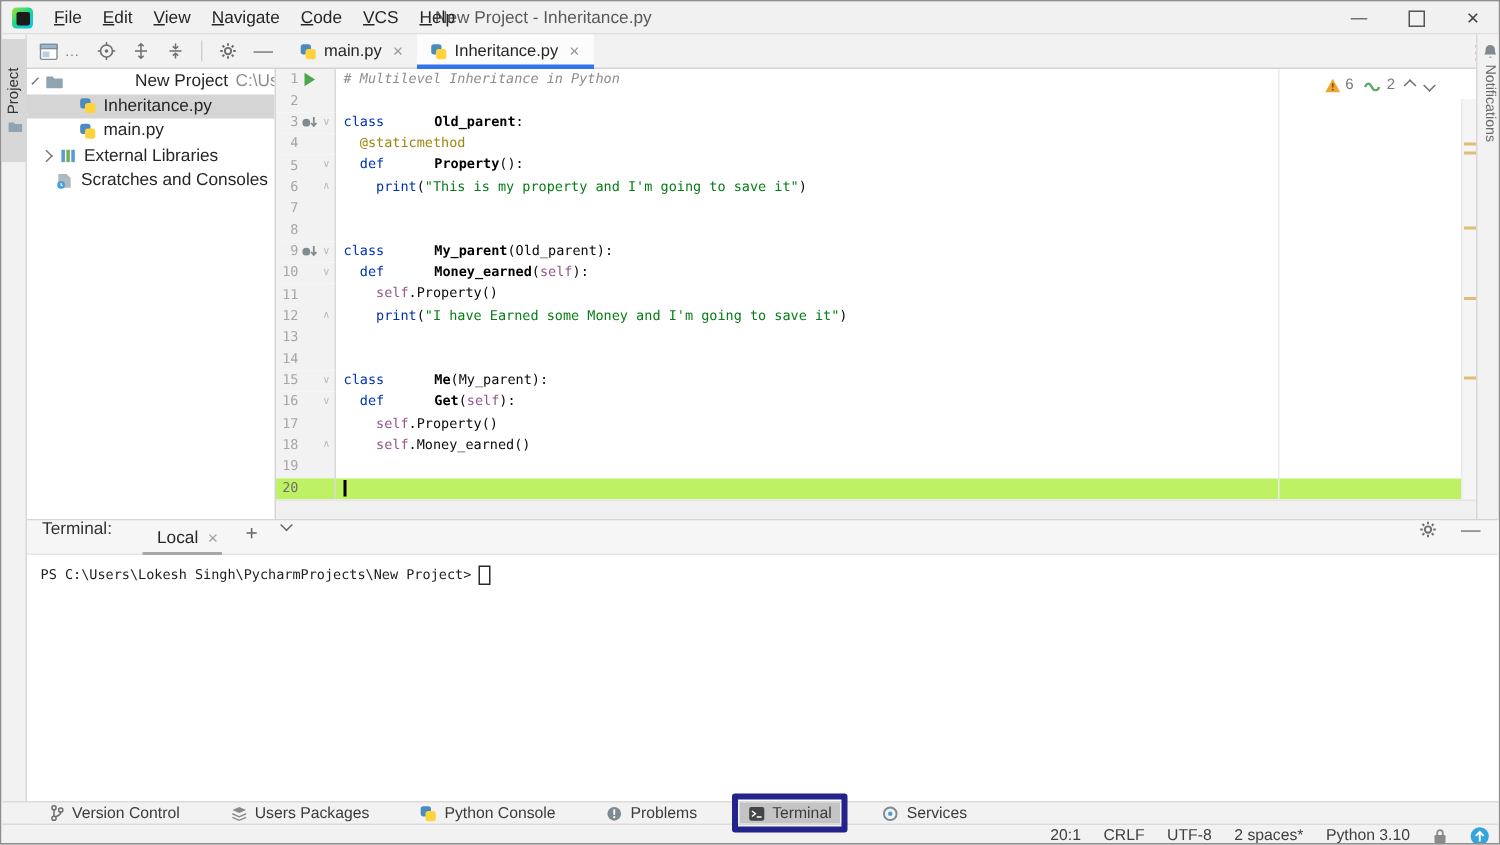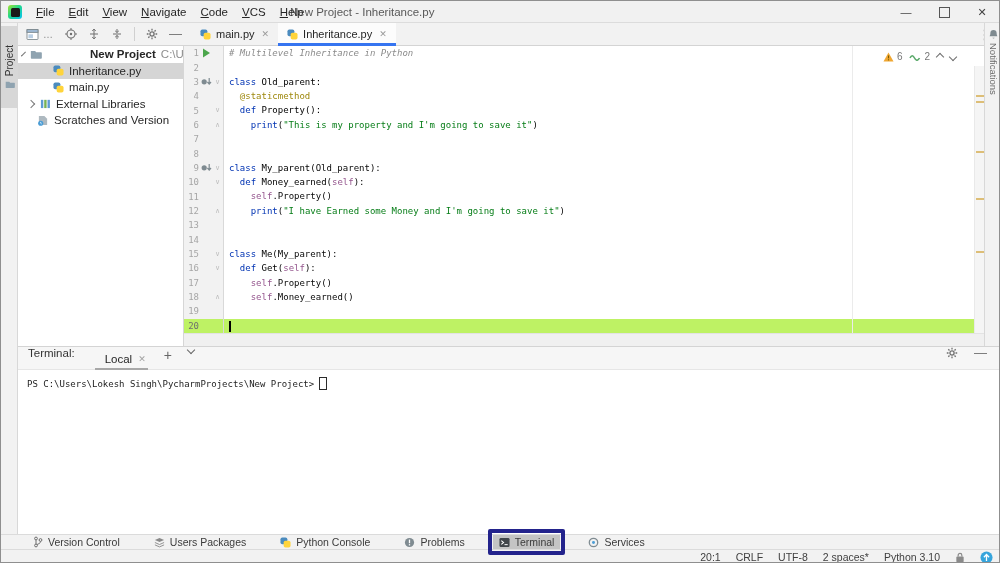--- a/index.html
+++ b/index.html
@@ -38,42 +38,42 @@
   .tab .x{color:#9a9a9a;font-size:9px;margin-left:2px;}
   .tab.active{background:#FCFCFC;}
   .tab.active::after{content:"";position:absolute;left:0;right:0;bottom:-1px;height:3px;background:var(--accent);}
   #tabrow-right{position:absolute;right:10px;top:0;height:22px;display:flex;align-items:center;gap:10px;color:#6E6E6E;font-size:13px;}
 
   
   #project-panel{position:absolute;left:17px;top:45px;width:166px;height:300px;background:#fff;border-right:1px solid #D6D6D6;box-sizing:border-box;overflow:hidden;}
   .tree-row{height:16.5px;display:flex;align-items:center;font-size:11.5px;white-space:nowrap;overflow:hidden;}
   .tree-row.sel{background:#D5D5D5;}
   .tree-row .tlabel{margin-left:5px;color:#262626;}
-  .tree-row .bold{font-weight:bold;padding-left:43px;}
+  .tree-row .bold{font-weight:normal;padding-left:43px;}
   .tree-row .path{color:#8E8E8E;margin-left:5px;}
   .chv{display:inline-block;width:5px;height:5px;border-right:1.3px solid #7a7a7a;border-bottom:1.3px solid #7a7a7a;}
   .chv.down{transform:rotate(45deg);}
   .chv.right{transform:rotate(-45deg);}
   .chv.up{transform:rotate(-135deg);}
 
   
   #editor{position:absolute;left:183px;top:45px;width:800px;height:287px;background:#fff;overflow:hidden;}
   #margin-guide{position:absolute;left:668px;top:0;width:1px;height:287px;background:#EBEBEB;}
   .code-row{display:flex;height:14.35px;align-items:stretch;}
   .gut{width:40px;min-width:40px;background:#F2F2F2;border-right:1px solid #D9D9D9;display:flex;align-items:center;box-sizing:border-box;}
   .ln{width:15px;text-align:right;font-family:"DejaVu Sans Mono",monospace;font-size:9px;color:#A6A6A6;}
   .gi{width:14px;display:flex;justify-content:center;}
   .fold{width:9px;font-size:7px;color:#BDBDBD;text-align:center;line-height:14.35px;}
   .codeline{white-space:pre;font-family:"DejaVu Sans Mono",monospace;font-size:9px;line-height:14.35px;padding-left:5px;color:#080808;}
   .code-row.cur,.code-row.cur .gut{background:#bef264;}
   .code-row.cur .ln{color:#6f6f6f;}
   .caret{display:inline-block;width:1.5px;height:11px;background:#000;vertical-align:middle;}
   .tk-com{color:#8C8C8C;font-style:italic;}
   .tk-kw{color:#0033B3;}
-  .tk-decl{color:#000;font-weight:normal;}
+  .tk-decl{color:#000;font-weight:bold;margin-left:28px;}
   .tk-pln{color:#080808;}
   .tk-str{color:#067D17;}
   .tk-dec{color:#9E880D;}
   .tk-slf{color:#94558D;}
   #inspections{position:absolute;top:5px;right:28px;display:flex;align-items:center;gap:7px;font-size:10px;color:#777;}
   #inspections .cnt{margin-left:-4px;}
   #editor-scrollbar{position:absolute;left:790px;top:20px;width:10px;height:267px;background:#F5F5F5;border-left:1px solid #E9E9E9;box-sizing:border-box;}
   .sb-tick{position:absolute;left:1px;width:8px;height:2px;background:#DDBE77;}
 
   
@@ -257,21 +257,21 @@
         <span class="tlabel">External Libraries</span>
       </div>
       <div class="tree-row" style="padding-left:19px;">
         <span class="ic" style="margin-left:0px">
           <svg width="12" height="11" viewBox="0 0 13 12">
             <path d="M2 1h6l3 3v7H2z" fill="#AEB9C0"></path>
             <circle cx="4" cy="9" r="2.8" fill="#4A9DD6"></circle>
             <path d="M4 7.6V9l1.1.8" stroke="#fff" stroke-width=".8" fill="none"></path>
           </svg>
         </span>
-        <span class="tlabel">Scratches and Version</span>
+        <span class="tlabel">Scratches and Consoles</span>
       </div>
     </div>
 
   <div id="editor">
     <div id="margin-guide"></div>
     <div id="code-lines">
         <div class="code-row">
           <span class="gut">
             <span class="ln">1</span>
             <span class="gi">

